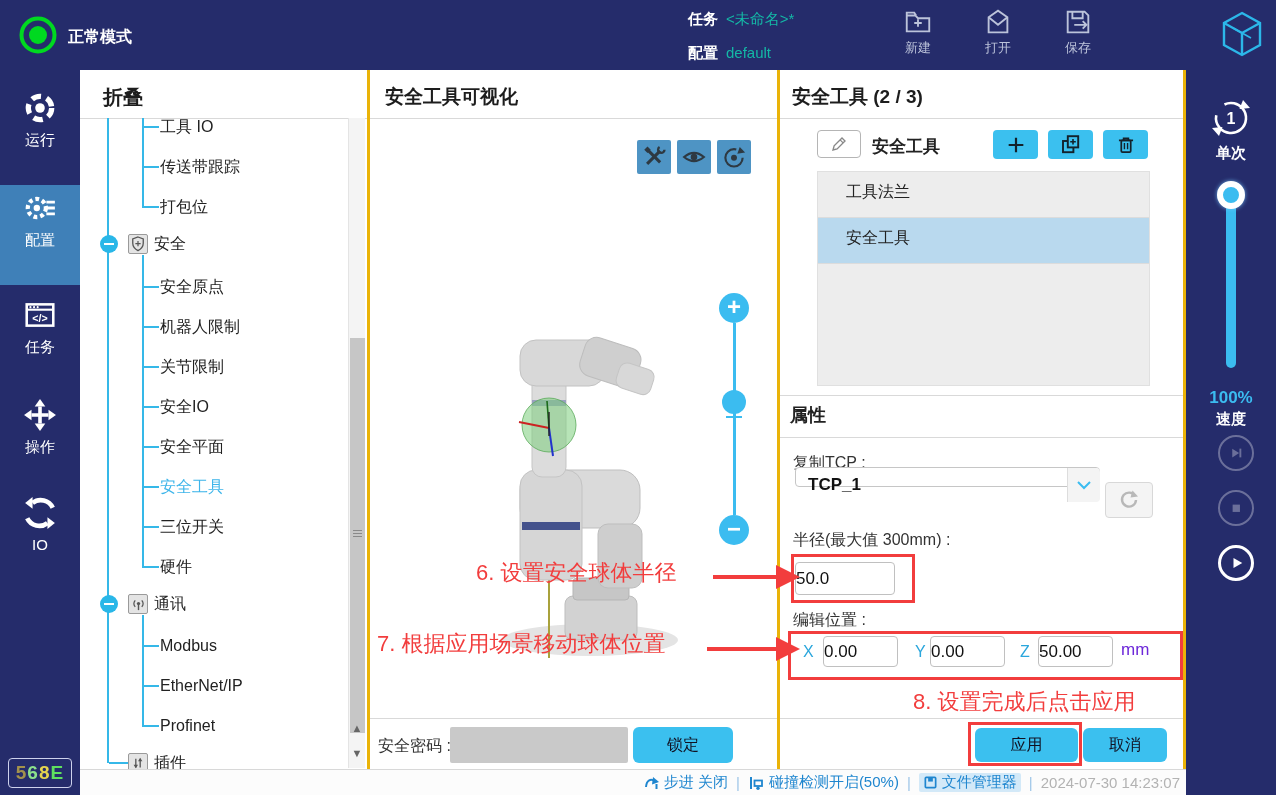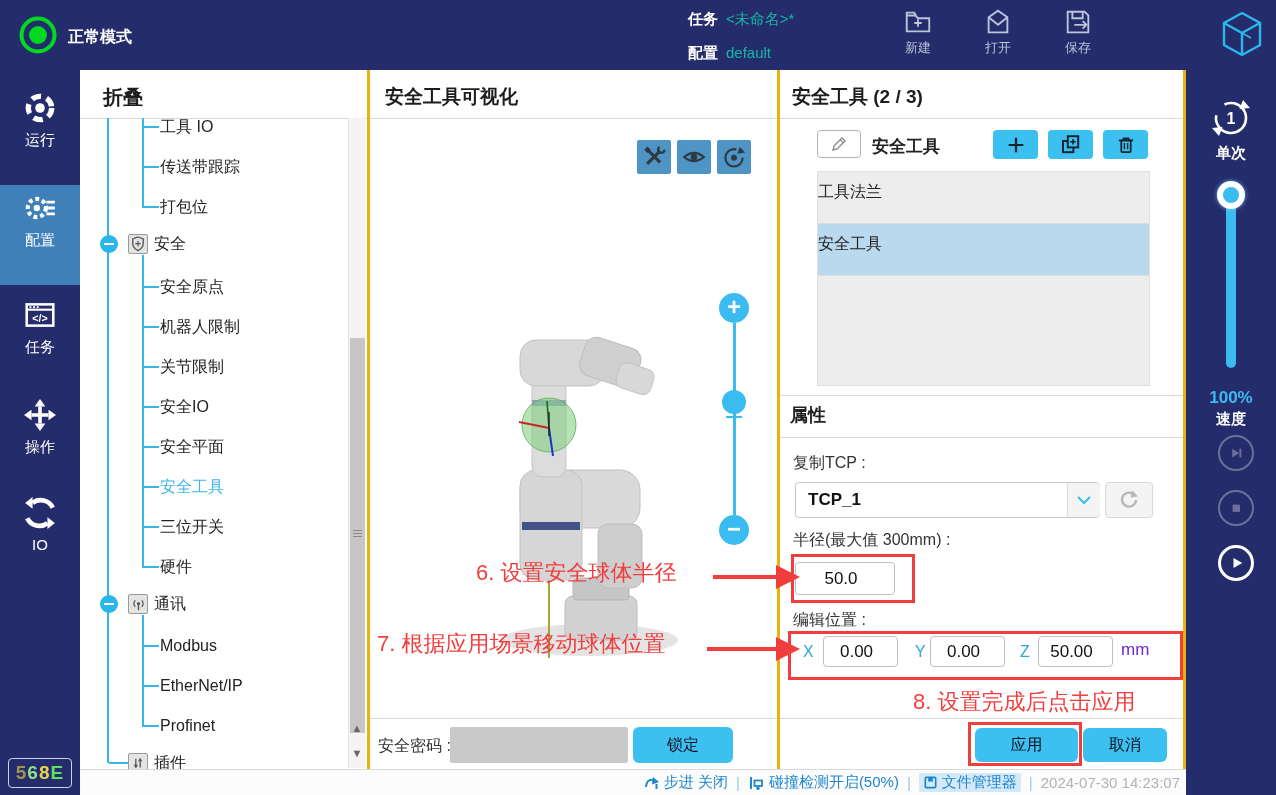--- a/index.html
+++ b/index.html
@@ -39,25 +39,25 @@
 
 .viz-btn{position:absolute;width:34px;height:34px;background:#4e94c4;border-radius:2px;display:flex;
   align-items:center;justify-content:center;cursor:pointer}
 .zoom-btn{position:absolute;width:30px;height:30px;border-radius:50%;background:#3bbcf0;color:#fff;
   font-size:24px;line-height:27px;text-align:center;font-weight:bold;cursor:pointer}
 .slider-track-v{position:absolute;width:3px;background:#3bbcf0}
 .slider-thumb{position:absolute;width:24px;height:24px;border-radius:50%;background:#3bbcf0;cursor:pointer}
 
 .cyan-btn{position:absolute;background:#3bc0ef;border-radius:4px;display:flex;align-items:center;justify-content:center;cursor:pointer}
 .list-box{position:absolute;left:37px;top:101px;width:333px;height:215px;background:#ededed;border:1px solid #e0e0e0}
-.list-row{height:52px;line-height:40px;padding-left:0;font-size:16px;border-bottom:1px solid #dcdcdc;cursor:pointer}
+.list-row{height:46px;line-height:40px;padding-left:28px;font-size:16px;border-bottom:1px solid #dcdcdc;cursor:pointer}
 .list-row.selected{background:#b9d9ee}
 .flabel{position:absolute;font-size:16px;color:#333}
 .inp{position:absolute;border:1px solid #c0c0c0;border-radius:4px;background:#fff;font-size:17px;
-  text-align:center;padding-right:8px;font-family:inherit;color:#111}
+  text-align:left;padding-right:8px;font-family:inherit;color:#111}
 .axis-lbl{position:absolute;font-size:16px;color:#2aa6dc;line-height:31px}
 .footer-btn{position:absolute;height:36px;background:#3bc0ef;border-radius:6px;text-align:center;
   line-height:36px;font-size:16px;color:#112;cursor:pointer}
 
 .rail{position:absolute;left:1186px;top:70px;width:90px;height:725px;background:#252c6b;z-index:4}
 .rail .cap{position:absolute;width:90px;text-align:center;color:#fff;font-size:15px;font-weight:bold}
 .pb-btn{position:absolute;left:32px;width:36px;height:36px;border-radius:50%;display:flex;align-items:center;justify-content:center;cursor:pointer}
 .pb-dim{border:2px solid rgba(255,255,255,.32)}
 .pb-on{border:3px solid #fff}
 
@@ -344,21 +344,21 @@
   <div class="list-box">
     <div class="list-row"><span>工具法兰</span></div>
     <div class="list-row selected"><span>安全工具</span></div>
   </div>
 
   <div class="hdiv" style="top:325px"></div>
   <div class="abs" style="left:10px;top:333px;font-size:18px;font-weight:bold">属性</div>
   <div class="hdiv" style="top:367px"></div>
 
   <div class="flabel" style="left:13px;top:383px">复制TCP :</div>
-  <div class="abs" style="left:15px;top:412px;width:305px;height:36px;border:1px solid #c6c6c6;border-radius:4px;background:#fff;cursor:pointer">
+  <div class="abs" style="left:15px;top:397px;width:305px;height:20px;border:1px solid #c6c6c6;border-radius:4px;background:#fff;cursor:pointer">
     <span class="abs" style="left:12px;top:7px;font-size:17px;font-weight:bold;color:#111">TCP_1</span>
     <span class="abs" style="left:271px;top:0;width:33px;height:34px;background:#f4f4f4;border-left:1px solid #ddd;border-radius:0 4px 4px 0;display:flex;align-items:center;justify-content:center">
       <svg width="14" height="9" viewBox="0 0 14 9">
           <polyline points="1,1 7,7 13,1" fill="none" stroke="#3bbcf0" stroke-width="2"></polyline>
         </svg>
     </span>
   </div>
   <div class="abs" style="left:325px;top:412px;width:48px;height:36px;background:#f4f4f4;border:1px solid #d8d8d8;border-radius:4px;display:flex;align-items:center;justify-content:center;cursor:pointer">
     <svg width="22" height="22" viewBox="0 0 22 22">
       <path d="M17 7 A7 7 0 1 0 18 11" fill="none" stroke="#b8b8b8" stroke-width="2.4"></path>

